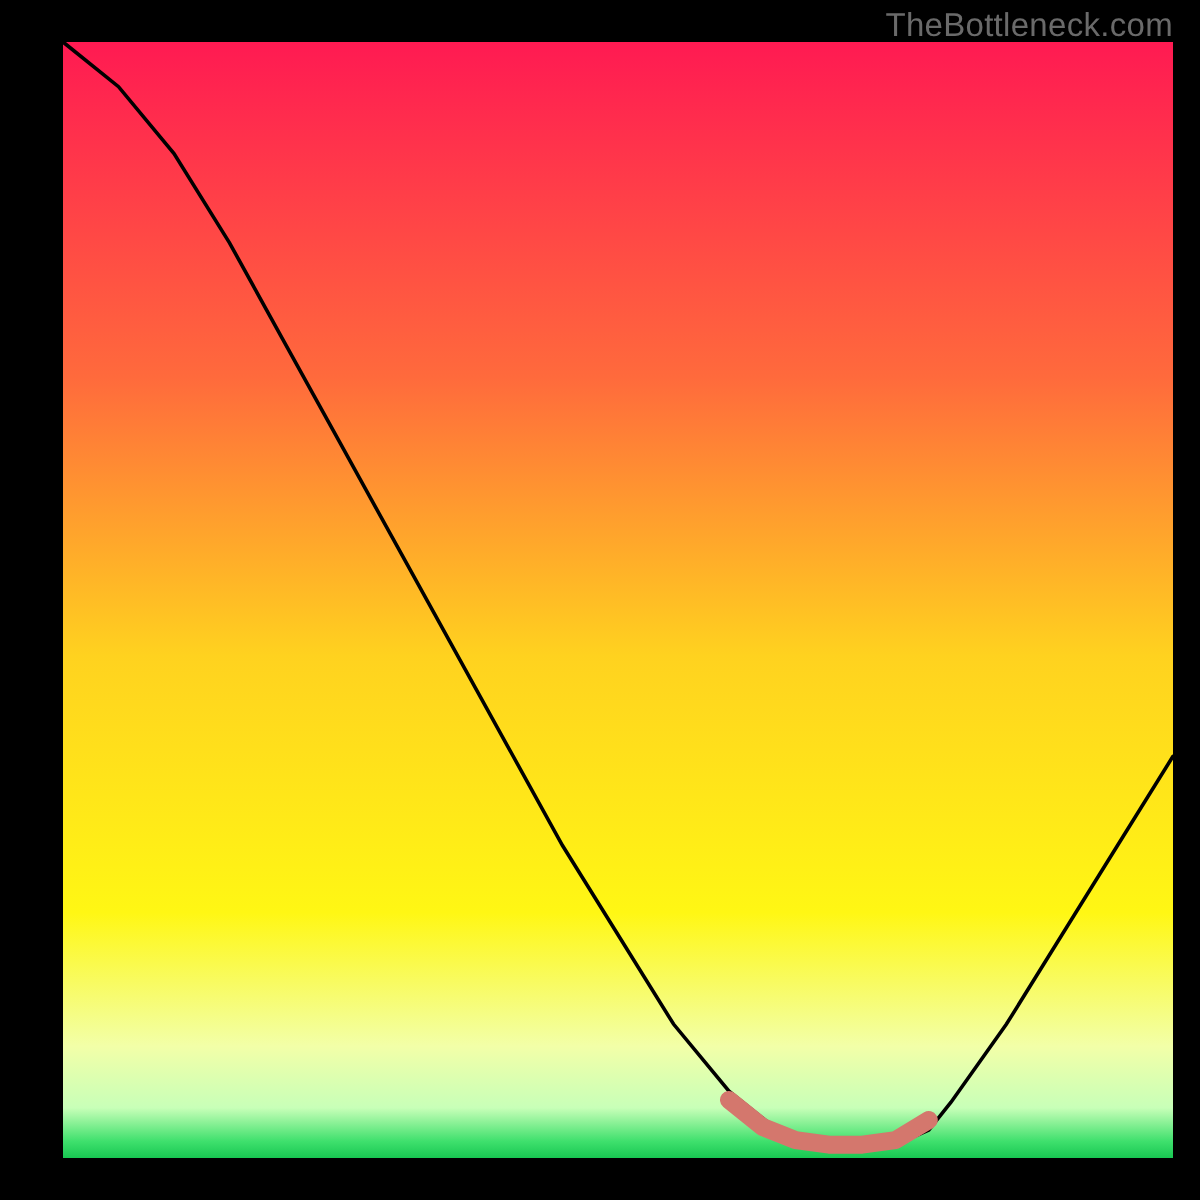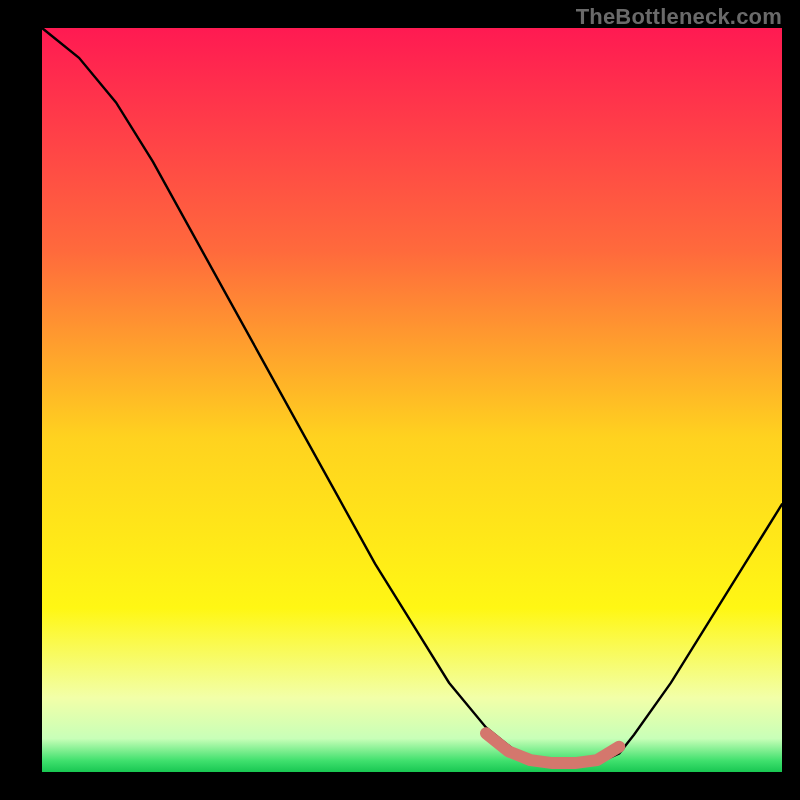--- a/index.html
+++ b/index.html
@@ -16,21 +16,21 @@
     width: 800px;
     height: 800px;
     background: #000;
   }
   .watermark {
     position: absolute;
     top: 4px;
     right: 18px;
     color: #6a6a6a;
     font-size: 22px;
-    font-weight: 700;
+    font-weight: 400;
     letter-spacing: 0.2px;
     user-select: none;
   }
   svg {
     position: absolute;
     top: 0;
     left: 0;
   }
 </style>
 </head>

